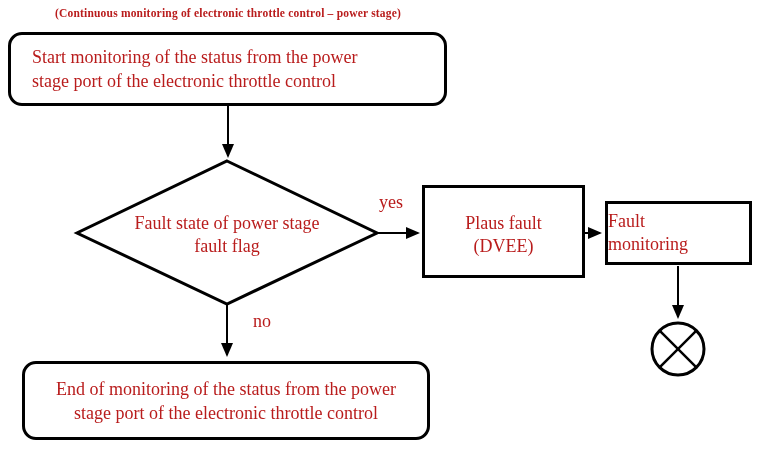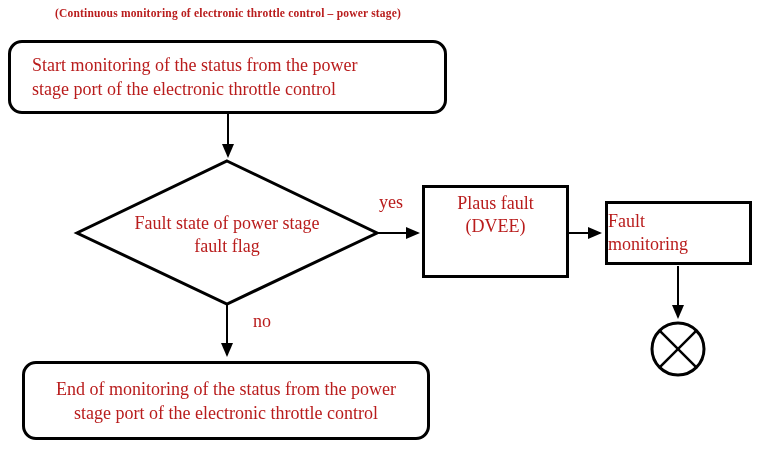--- a/index.html
+++ b/index.html
@@ -29,21 +29,21 @@
     letter-spacing: 0.2px;
   }
   .node {
     border: 3px solid #000;
     background: #fff;
     font-size: 18px;
     line-height: 24px;
   }
   .rounded { border-radius: 14px; }
   .start-box {
-    left: 8px; top: 40px;
+    left: 8px; top: 32px;
     width: 439px; height: 74px;
     display: flex;
     flex-direction: column;
     justify-content: center;
     align-items: flex-start;
     padding-left: 21px;
   }
   .end-box {
     left: 22px; top: 361px;
     width: 408px; height: 79px;
@@ -56,23 +56,23 @@
   }
   .decision-text {
     left: 77px; top: 212px;
     width: 300px;
     text-align: center;
     font-size: 18px;
     line-height: 23px;
   }
   .plaus-box {
     left: 422px; top: 185px;
-    width: 147px; height: 93px;
+    width: 163px; height: 93px;
     text-align: center;
-    padding-top: 4px;
+    padding-top: 24px;
     line-height: 23px;
   }
   .fault-box {
     left: 605px; top: 201px;
     width: 147px; height: 64px;
     display: flex;
     flex-direction: column;
     justify-content: center;
     align-items: flex-start;
     text-align: center;

